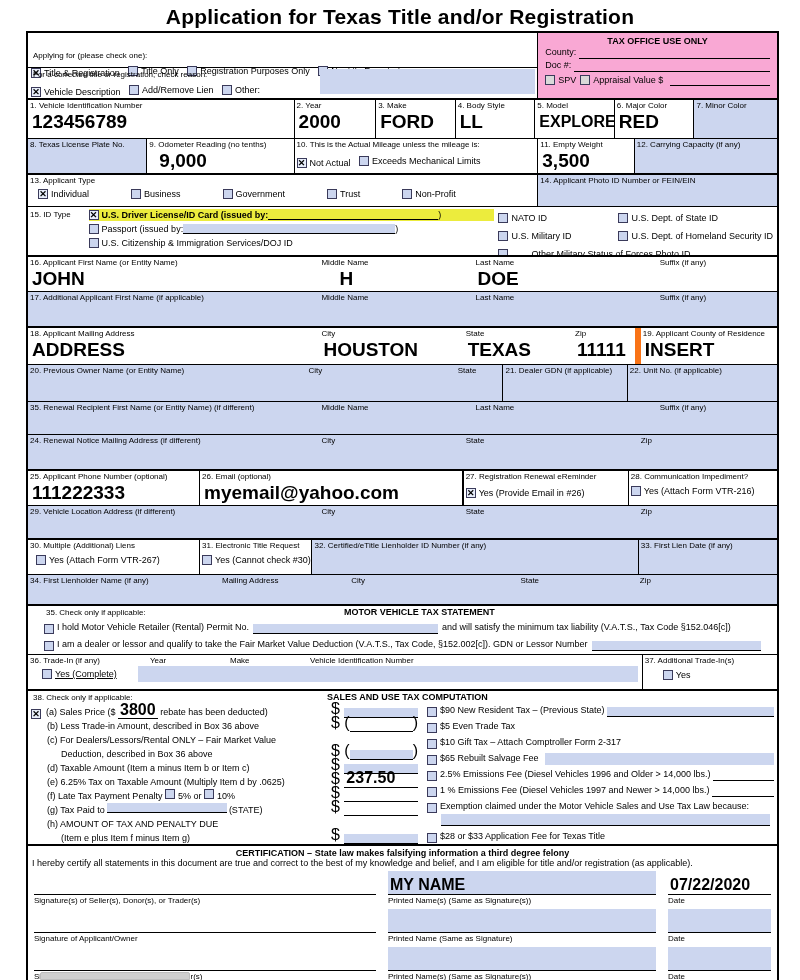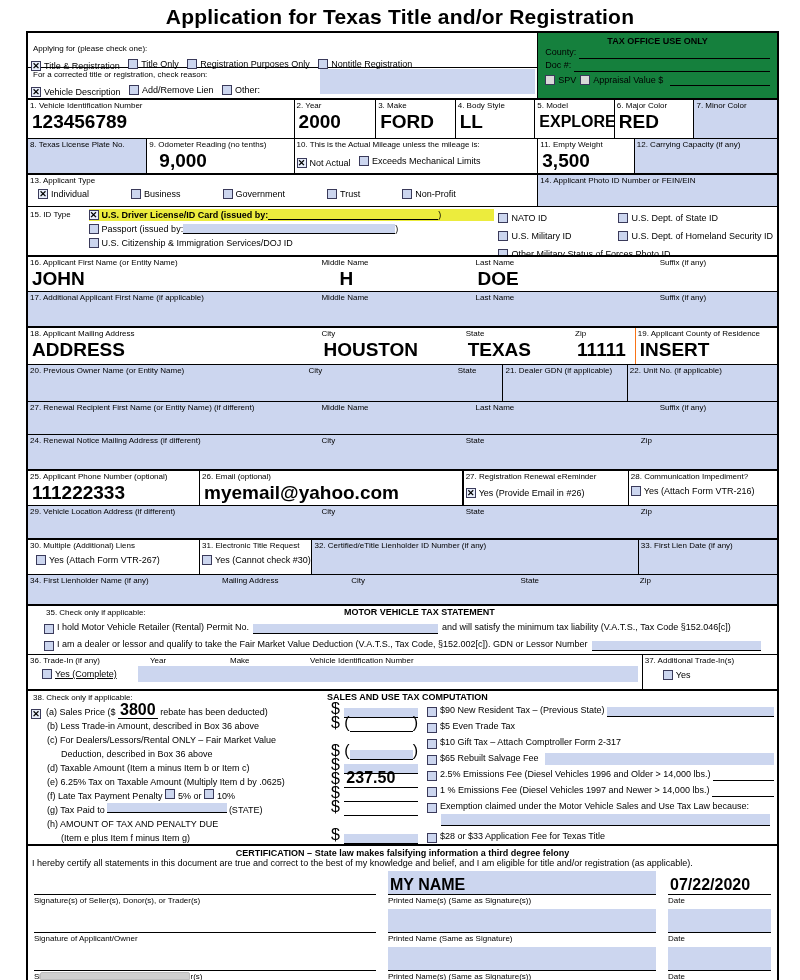--- a/index.html
+++ b/index.html
@@ -16,21 +16,21 @@
   .lbl { font-size:8px; line-height:10px; padding:1px 2px 0 2px; white-space:nowrap; }
   .val { font-weight:bold; font-size:19px; line-height:21px; padding:0 4px; white-space:nowrap; }
   .val.sm { font-size:16px; }
   .opt { font-size:9px; line-height:12px; display:inline-flex; align-items:center; margin-right:4px; white-space:nowrap; }
   .cb { display:inline-block; width:10px; height:10px; min-width:10px; border:1px solid #3a3a5a; background:#ccd6ef;
         margin-right:3px; text-align:center; font-size:9px; line-height:9px; font-weight:bold; }
   .cb.checked { background:#e8eefb; }
   .cb.checked::after { content:"✕"; }
   .ul { display:inline-block; border-bottom:1px solid #000; height:10px; }
   .ul.blue { background:#ccd6ef; }
-  .gray { background:#15803d; }
+  .gray { background:#f9a8d4; }
   .hdr-title { font-size:9px; font-weight:bold; text-align:center; padding-top:2px; }
   .hl { background:#ecec3d; }
   .secline { font-size:9px; line-height:13px; padding:0 3px; display:flex; align-items:flex-end; }
   .taxline { display:flex; font-size:9px; line-height:14px; align-items:flex-end; }
   .t { flex:1; padding-left:16px; white-space:nowrap; }
   .m { width:90px; display:flex; align-items:flex-end; white-space:nowrap; padding-right:3px; }
   .rt { display:flex; font-size:9px; line-height:14px; align-items:flex-end; padding-left:4px; white-space:nowrap; }
   .sigcell { display:flex; flex-direction:column; justify-content:flex-end; padding:0 6px 2px 6px; }
   .sigline { border-top:1px solid #000; margin-bottom:1px; }
   .slbl { font-size:8px; }
@@ -40,21 +40,21 @@
 </style>
 </head>
 <body>
 
 <div class="page-title">Application for Texas Title and/or Registration</div>
 
 <div class="form">
 
   <div class="row first" style="height:65px;">
     <div class="box" style="width:513px;">
-      <div style="border-bottom:1px solid #000; height:35px; padding:10px 3px;">
+      <div style="border-bottom:1px solid #000; height:35px; padding:17px 3px;">
         <div class="lbl">Applying for (please check one):</div>
         <div style="padding-top:1px;">
           <span class="opt">
               <span class="cb checked"></span>
               <span>Title &amp; Registration</span>
             </span>
           <span class="opt">
               <span class="cb"></span>
               <span>Title Only</span>
             </span>
@@ -226,21 +226,21 @@
       </div>
       <div style="width:120px; padding-top:2px;">
         <div class="opt">
             <span class="cb"></span>
             <span>NATO ID</span>
           </div>
         <div class="opt" style="margin-top:2px;">
             <span class="cb"></span>
             <span>U.S. Military ID</span>
           </div>
-        <div class="opt" style="margin-top:2px;">
+        <div class="opt" style="margin-top:2px;gap:20px;">
             <span class="cb"></span>
             <span>Other Military Status of Forces Photo ID</span>
           </div>
       </div>
       <div style="flex:1; padding-top:2px;">
         <div class="opt">
             <span class="cb"></span>
             <span>U.S. Dept. of State ID</span>
           </div>
         <div class="opt" style="margin-top:2px;">
@@ -294,21 +294,21 @@
         <div class="val">HOUSTON</div>
       </div>
     <div class="box" style="width:110px; border-right:none;">
         <div class="lbl">State</div>
         <div class="val">TEXAS</div>
       </div>
     <div class="box" style="width:62px; border-right:none;">
         <div class="lbl">Zip</div>
         <div class="val">11111</div>
       </div>
-    <div class="box" style="width:143px; border-left:1px solid #f97316;">
+    <div class="box" style="width:143px; border-left:6px solid #f97316;">
         <div class="lbl">19. Applicant County of Residence</div>
         <div class="val">INSERT</div>
       </div>
   </div>
 
   <div class="row" style="height:37px;">
     <div class="box blue" style="width:280px; border-right:none;">
         <div class="lbl">20. Previous Owner Name (or Entity Name)</div>
       </div>
     <div class="box blue" style="width:150px; border-right:none;">
@@ -320,21 +320,21 @@
     <div class="box blue" style="width:125px;">
         <div class="lbl">21. Dealer GDN (if applicable)</div>
       </div>
     <div class="box blue" style="width:150px;">
         <div class="lbl">22. Unit No. (if applicable)</div>
       </div>
   </div>
 
   <div class="row" style="height:33px;">
     <div class="box blue" style="width:293px; border-right:none;">
-        <div class="lbl">27. Renewal Recipient First Name (or Entity Name) (if different)</div>
+        <div class="lbl">35. Renewal Recipient First Name (or Entity Name) (if different)</div>
       </div>
     <div class="box blue" style="width:155px; border-right:none;">
         <div class="lbl">Middle Name</div>
       </div>
     <div class="box blue" style="width:185px; border-right:none;">
         <div class="lbl">Last Name</div>
       </div>
     <div class="box blue" style="width:120px;">
         <div class="lbl">Suffix (if any)</div>
       </div>

